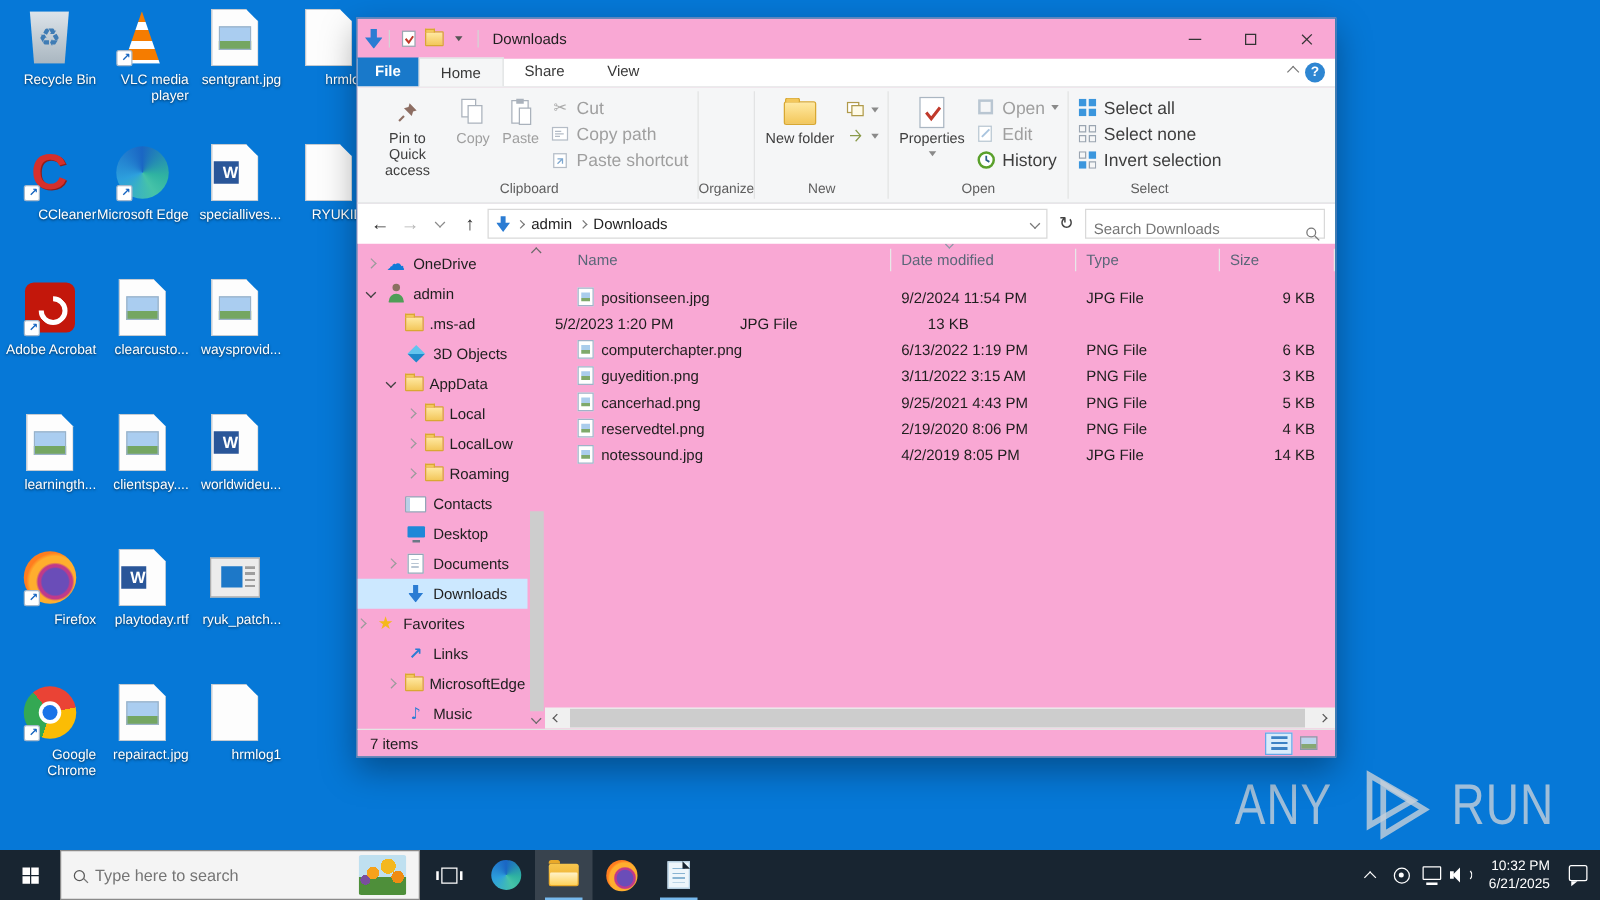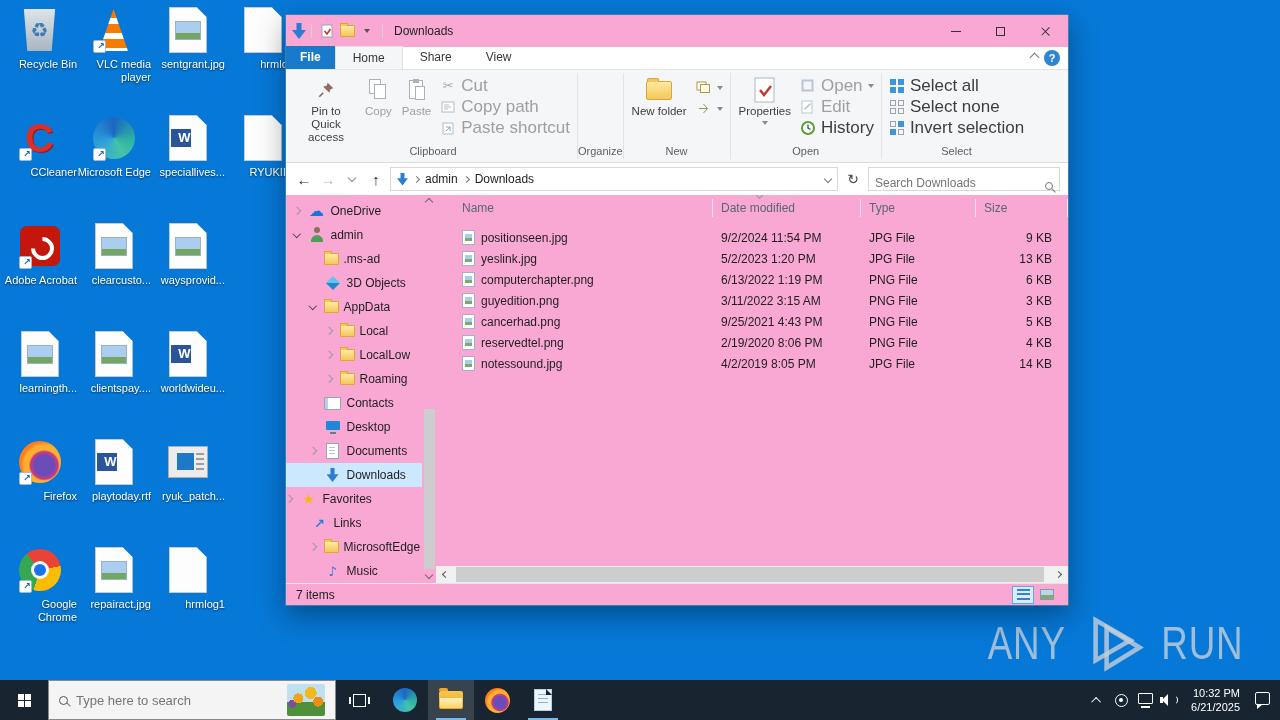--- a/index.html
+++ b/index.html
@@ -65,21 +65,21 @@
   .ribbon { height:93px; background:#f5f6f7; border-bottom:1px solid #dadcde; display:flex; padding:0 3px; }
   .rgroup { display:flex; flex-direction:column; }
   .gi { flex:1; display:flex; align-items:stretch; padding:3px 3px 0; }
   .glabel { height:17px; text-align:center; color:#5e5e5e; font-size:11px; }
   .rsep { width:1px; background:#e2e3e4; margin:3px 0; }
   .rbig { display:flex; flex-direction:column; align-items:center; padding:2px 5px 0; max-width:68px; text-align:center; }
   .rbig .ric { height:30px; display:flex; align-items:center; justify-content:center; }
   .rbig .rlbl { font-size:11.5px; line-height:13px; color:#3e3e3e; }
   .rbig.dis .rlbl { color:#9f9f9f; }
   .rcol { display:flex; flex-direction:column; padding-top:2px; }
-  .rsmall { display:flex; align-items:center; gap:5px; height:21px; padding:0 4px; color:#3e3e3e; font-size:17px; white-space:nowrap; }
+  .rsmall { display:flex; align-items:center; gap:5px; height:21px; padding:0 4px; color:#3e3e3e; font-size:14px; white-space:nowrap; }
   .rsmall.dis { color:#9f9f9f; }
   .rsmall .ri { width:16px; display:flex; justify-content:center; }
   .caret { width:0; height:0; border:3px solid transparent; border-top:4px solid #8a8a8a; margin-top:3px; }
   .i-cut::before { content:"\2702"; color:#a8a8a8; font-size:13px; }
   .fold { position:relative; width:26px; height:19px; background:linear-gradient(#ffe9a2,#f3c75b); border:1px solid #d8a832; border-radius:2px; }
   .fold::before { content:""; position:absolute; top:-4px; left:0; width:10px; height:3px; background:#f3c75b; border:1px solid #d8a832; border-bottom:none; border-radius:2px 2px 0 0; }
 
   .addr { height:32px; display:flex; align-items:center; padding:0 8px; gap:4px; background:#fff; }
   .abtn { width:20px; height:22px; display:flex; align-items:center; justify-content:center; }
   .i-back::before { content:"\2190"; font-size:15px; color:#2b2b2b; }
@@ -662,21 +662,21 @@
         <div class="trow sel" style="padding-left:24px">
             <span class="tchv hid"></span>
             <span class="nico n-down"></span>
             <span>Downloads</span>
           </div>
         <div class="trow" style="">
             <span class="tchv"></span>
             <span class="nico n-star"></span>
             <span>Favorites</span>
           </div>
-        <div class="trow" style="padding-left:11px">
+        <div class="trow" style="padding-left:24px">
             <span class="tchv hid"></span>
             <span class="nico n-link"></span>
             <span>Links</span>
           </div>
         <div class="trow" style="padding-left:24px">
             <span class="tchv"></span>
             <span class="n-folder"></span>
             <span>MicrosoftEdge</span>
           </div>
         <div class="trow" style="padding-left:24px">
@@ -705,24 +705,20 @@
           <div class="frow">
               <span class="fc-name">
                 <span class="i-img"></span>
                 <span>positionseen.jpg</span>
               </span>
               <span class="fc-date">9/2/2024 11:54 PM</span>
               <span class="fc-type">JPG File</span>
               <span class="fc-size">9 KB</span>
             </div>
           <div class="frow">
-              <span class="fc-name">
-                <span class="i-img"></span>
-                <span>yeslink.jpg</span>
-              </span>
               <span class="fc-date">5/2/2023 1:20 PM</span>
               <span class="fc-type">JPG File</span>
               <span class="fc-size">13 KB</span>
             </div>
           <div class="frow">
               <span class="fc-name">
                 <span class="i-img"></span>
                 <span>computerchapter.png</span>
               </span>
               <span class="fc-date">6/13/2022 1:19 PM</span>

